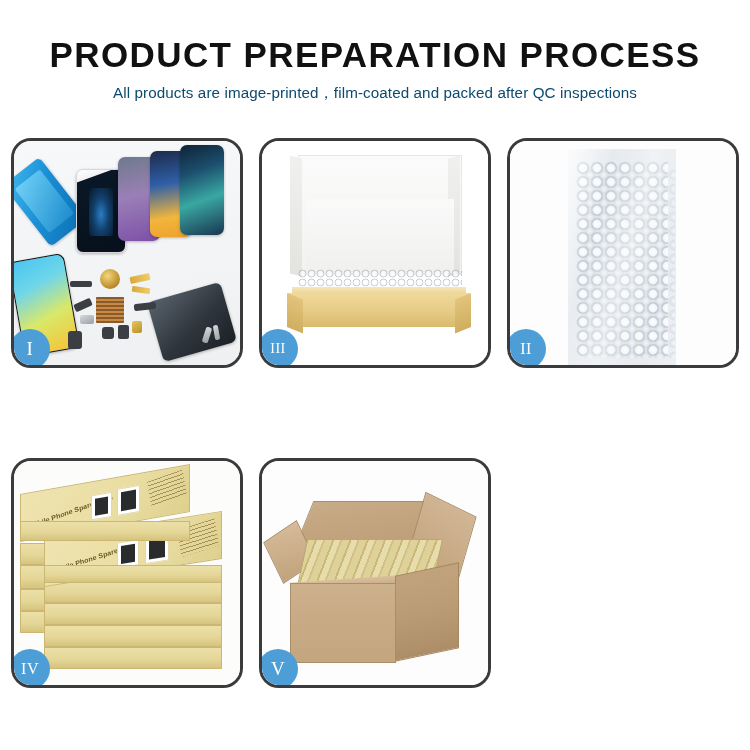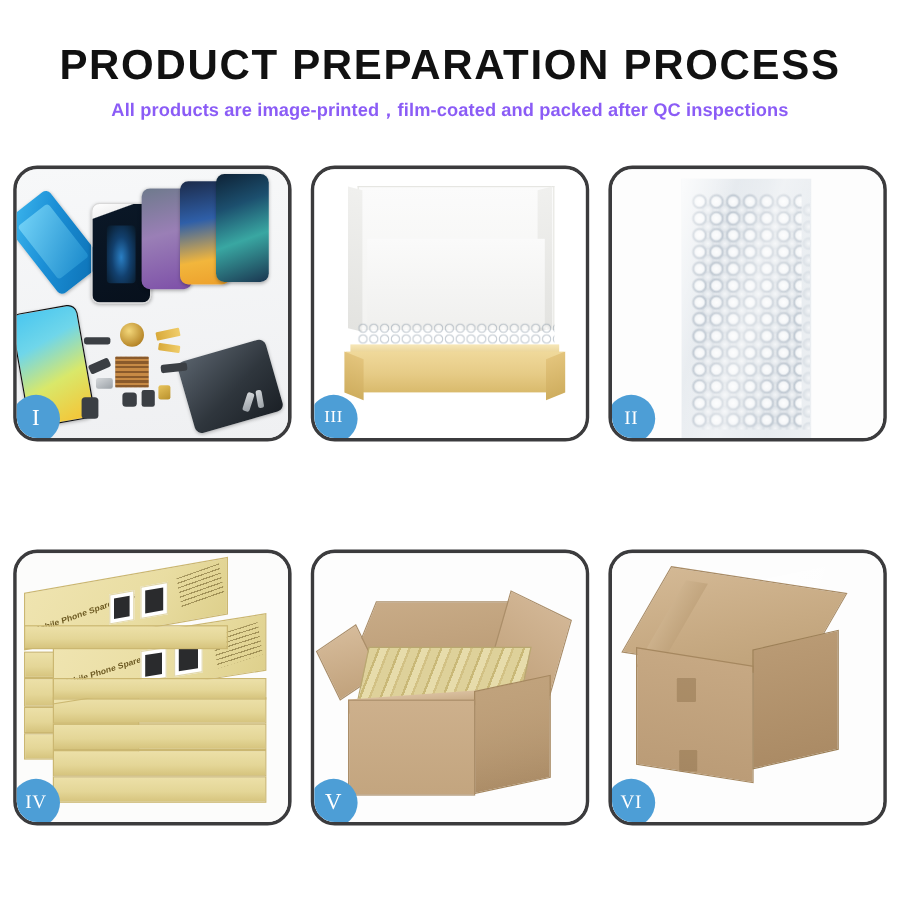--- a/index.html
+++ b/index.html
@@ -32,23 +32,23 @@
     font-size: 35px;
     font-weight: bold;
     letter-spacing: 1.4px;
     color: #111111;
     line-height: 42px;
     white-space: nowrap;
   }
   .subtitle {
     margin-top: 7px;
     font-size: 15.2px;
-    font-weight: bold;
+    font-weight: normal;
     letter-spacing: 0.1px;
-    color: #8b5cf6;
+    color: #0c4a6e;
     line-height: 20px;
     white-space: nowrap;
   }
 
   
   .grid {
     position: absolute;
     left: 11px;
     top: 138px;
     width: 728px;
@@ -502,27 +502,15 @@
         <div class="c-right-flap"></div>
         <div class="c-left-flap"></div>
         <div class="c-contents"></div>
         <div class="c-rim"></div>
         <div class="c-side"></div>
         <div class="c-front"></div>
         <div class="badge">V</div>
       </div>
     </div>
 
-    <div class="panel">
-      <div class="panel-clip p6">
-        <div class="s-shine"></div>
-        <div class="s-top"></div>
-        <div class="s-tape"></div>
-        <div class="s-side"></div>
-        <div class="s-front"></div>
-        <div class="s-tab" style="left:54px;top:104px;width:16px;height:20px;"></div>
-        <div class="s-tab" style="left:56px;top:164px;width:15px;height:18px;"></div>
-        <div class="badge wide">VI</div>
-      </div>
-    </div>
 
   </div>
 </div>
 
 </body></html>

